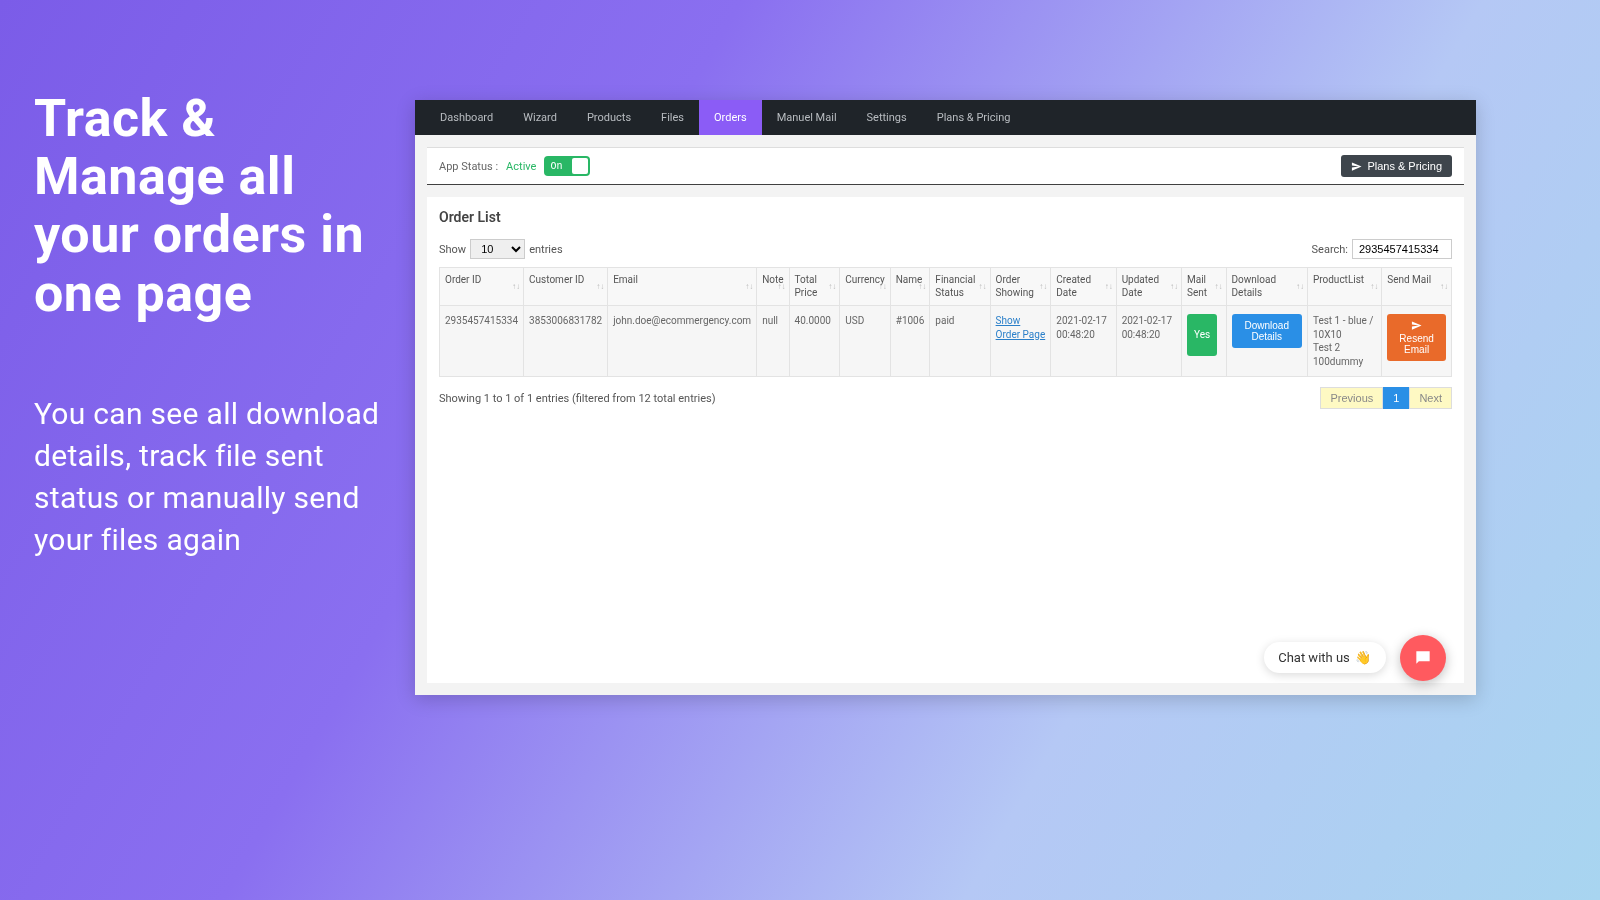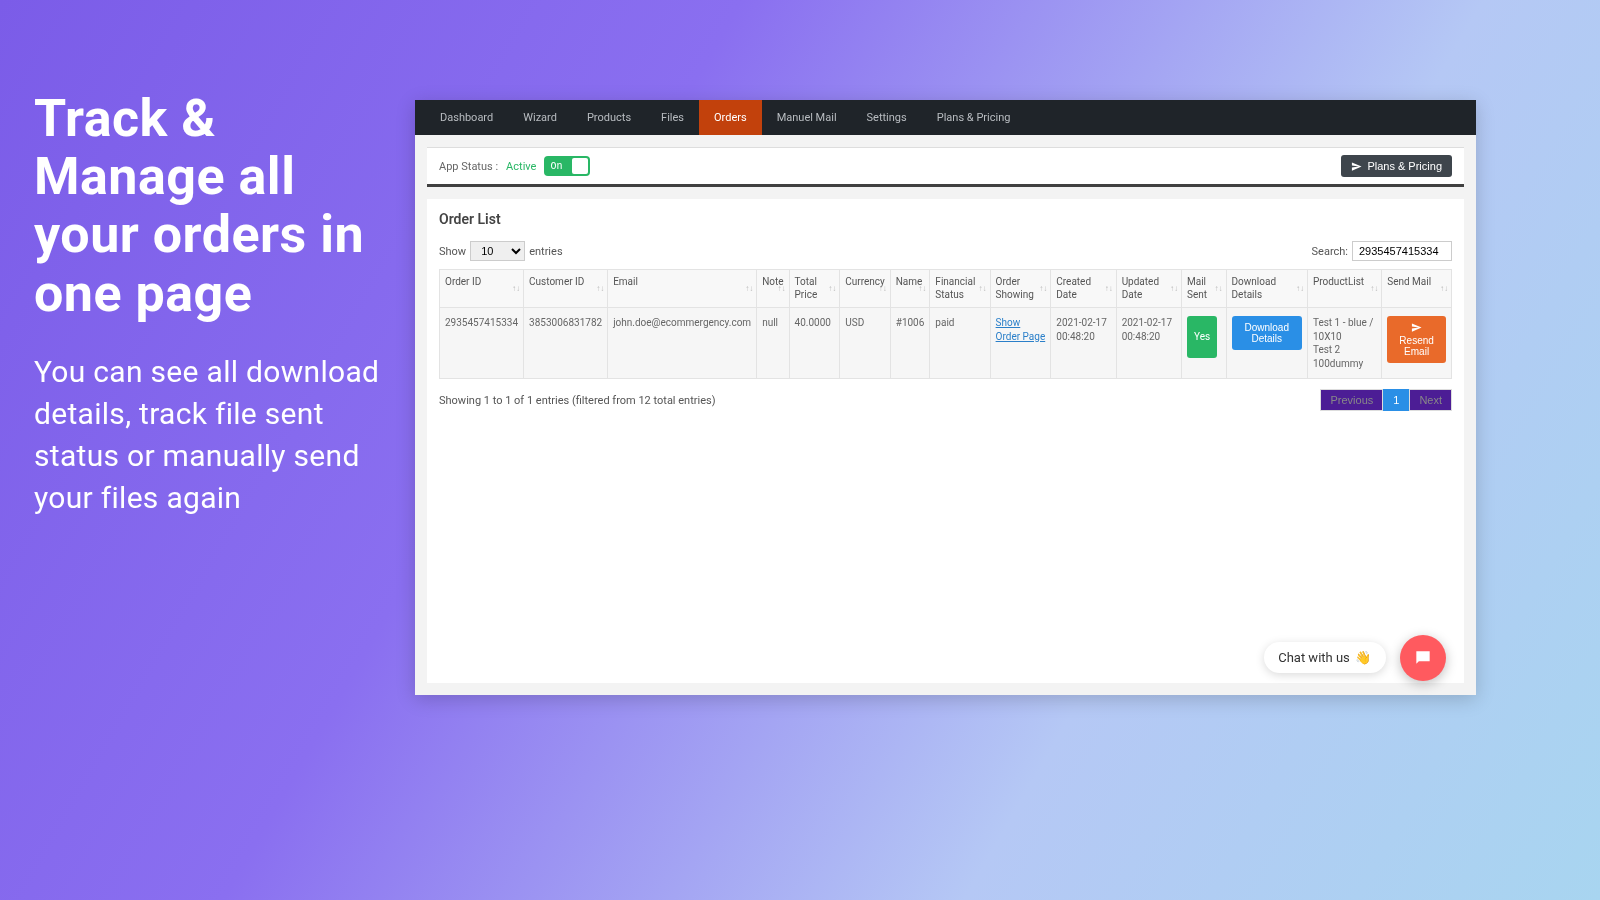--- a/index.html
+++ b/index.html
@@ -7,42 +7,42 @@
     font-family: -apple-system, BlinkMacSystemFont, "Segoe UI", Roboto, sans-serif;
     width: 1600px; height: 900px; overflow: hidden;
     background: linear-gradient(120deg, #7b5ce8 0%, #8a6ff0 35%, #b5c8f5 70%, #a8d5f0 100%);
     display: flex;
   }
   .promo {
     width: 415px; padding: 90px 24px 0 34px; color: #fff;
   }
   .promo-title {
     font-size: 52px; font-weight: 700; line-height: 1.12;
-    margin-bottom: 28px; letter-spacing: 0.5px;
+    margin-bottom: 70px; letter-spacing: 0.5px;
   }
   .promo-sub {
     font-size: 30px; font-weight: 400; line-height: 1.4;
     letter-spacing: 0.3px;
   }
   .panel {
     position: absolute; left: 415px; top: 100px; width: 1061px; height: 595px;
     background: #f3f3f3; box-shadow: 0 4px 18px rgba(0,0,0,0.18);
     display: flex; flex-direction: column; font-size: 11px; color: #555;
   }
   .nav {
     height: 35px; background: #1f2429; display: flex; align-items: stretch;
     padding-left: 10px;
   }
   .nav-item {
     color: #b8bcc0; padding: 0 15px; display: flex; align-items: center;
     font-size: 11px; cursor: pointer;
   }
-  .nav-item.active { background: #c2410c; color: #fff; }
+  .nav-item.active { background: #8b5cf6; color: #fff; }
   .bar {
-    background: #fff; border-top: 1px solid #ddd; border-bottom: 3px solid #404040;
+    background: #fff; border-top: 1px solid #ddd; border-bottom: 1px solid #404040;
     padding: 7px 12px; display: flex; align-items: center; gap: 8px;
     margin: 12px 12px 0 12px;
   }
   .status-label { color: #666; }
   .status-active { color: #29b765; }
   .toggle {
     width: 46px; height: 20px; background: #29b765; border-radius: 4px;
     position: relative; display: flex; align-items: center; color: #fff;
     padding-left: 6px; font-size: 10px; font-family: Liberation Mono, monospace;
   }
@@ -83,21 +83,21 @@
     padding: 8px 5px; border: 1px solid #e3e3e3; vertical-align: top;
     line-height: 1.35;
   }
   tbody tr { background: #f6f6f6; }
   .link { color: #2a7fc9; text-decoration: underline; cursor: pointer; }
   .badge-yes { background: #29b765; color:#fff; padding:14px 7px; border-radius:3px; display:inline-block; }
   .btn-blue { background:#2a8fe6; color:#fff; border:none; padding:6px 8px; border-radius:3px; cursor:pointer; font-size:10px; }
   .btn-orange { background:#e96a2a; color:#fff; border:none; padding:6px 8px; border-radius:3px; cursor:pointer; font-size:10px; display:flex; flex-direction:column; align-items:center; gap:2px; }
   .footer-row { display:flex; align-items:center; margin-top:10px; font-size:11px; }
   .pager { margin-left:auto; display:flex; }
-  .pager button { border:1px solid #ddd; background:#4c1d95; padding:4px 9px; font-size:11px; cursor:pointer; color:#888; }
+  .pager button { border:1px solid #ddd; background:#fef9c3; padding:4px 9px; font-size:11px; cursor:pointer; color:#888; }
   .pager .cur { background:#2a8fe6; color:#fff; border-color:#2a8fe6; }
   .chat-pill {
     position:absolute; right:90px; bottom:22px; background:#fff; border-radius:20px;
     padding:8px 14px; box-shadow:0 2px 10px rgba(0,0,0,0.15); font-size:13px;
     display:flex; align-items:center; gap:6px; color:#333;
   }
   .chat-fab {
     position:absolute; right:30px; bottom:14px; width:46px; height:46px;
     border-radius:50%; background:#ff5a5f; box-shadow:0 3px 12px rgba(0,0,0,0.25);
     display:flex; align-items:center; justify-content:center; cursor:pointer;

